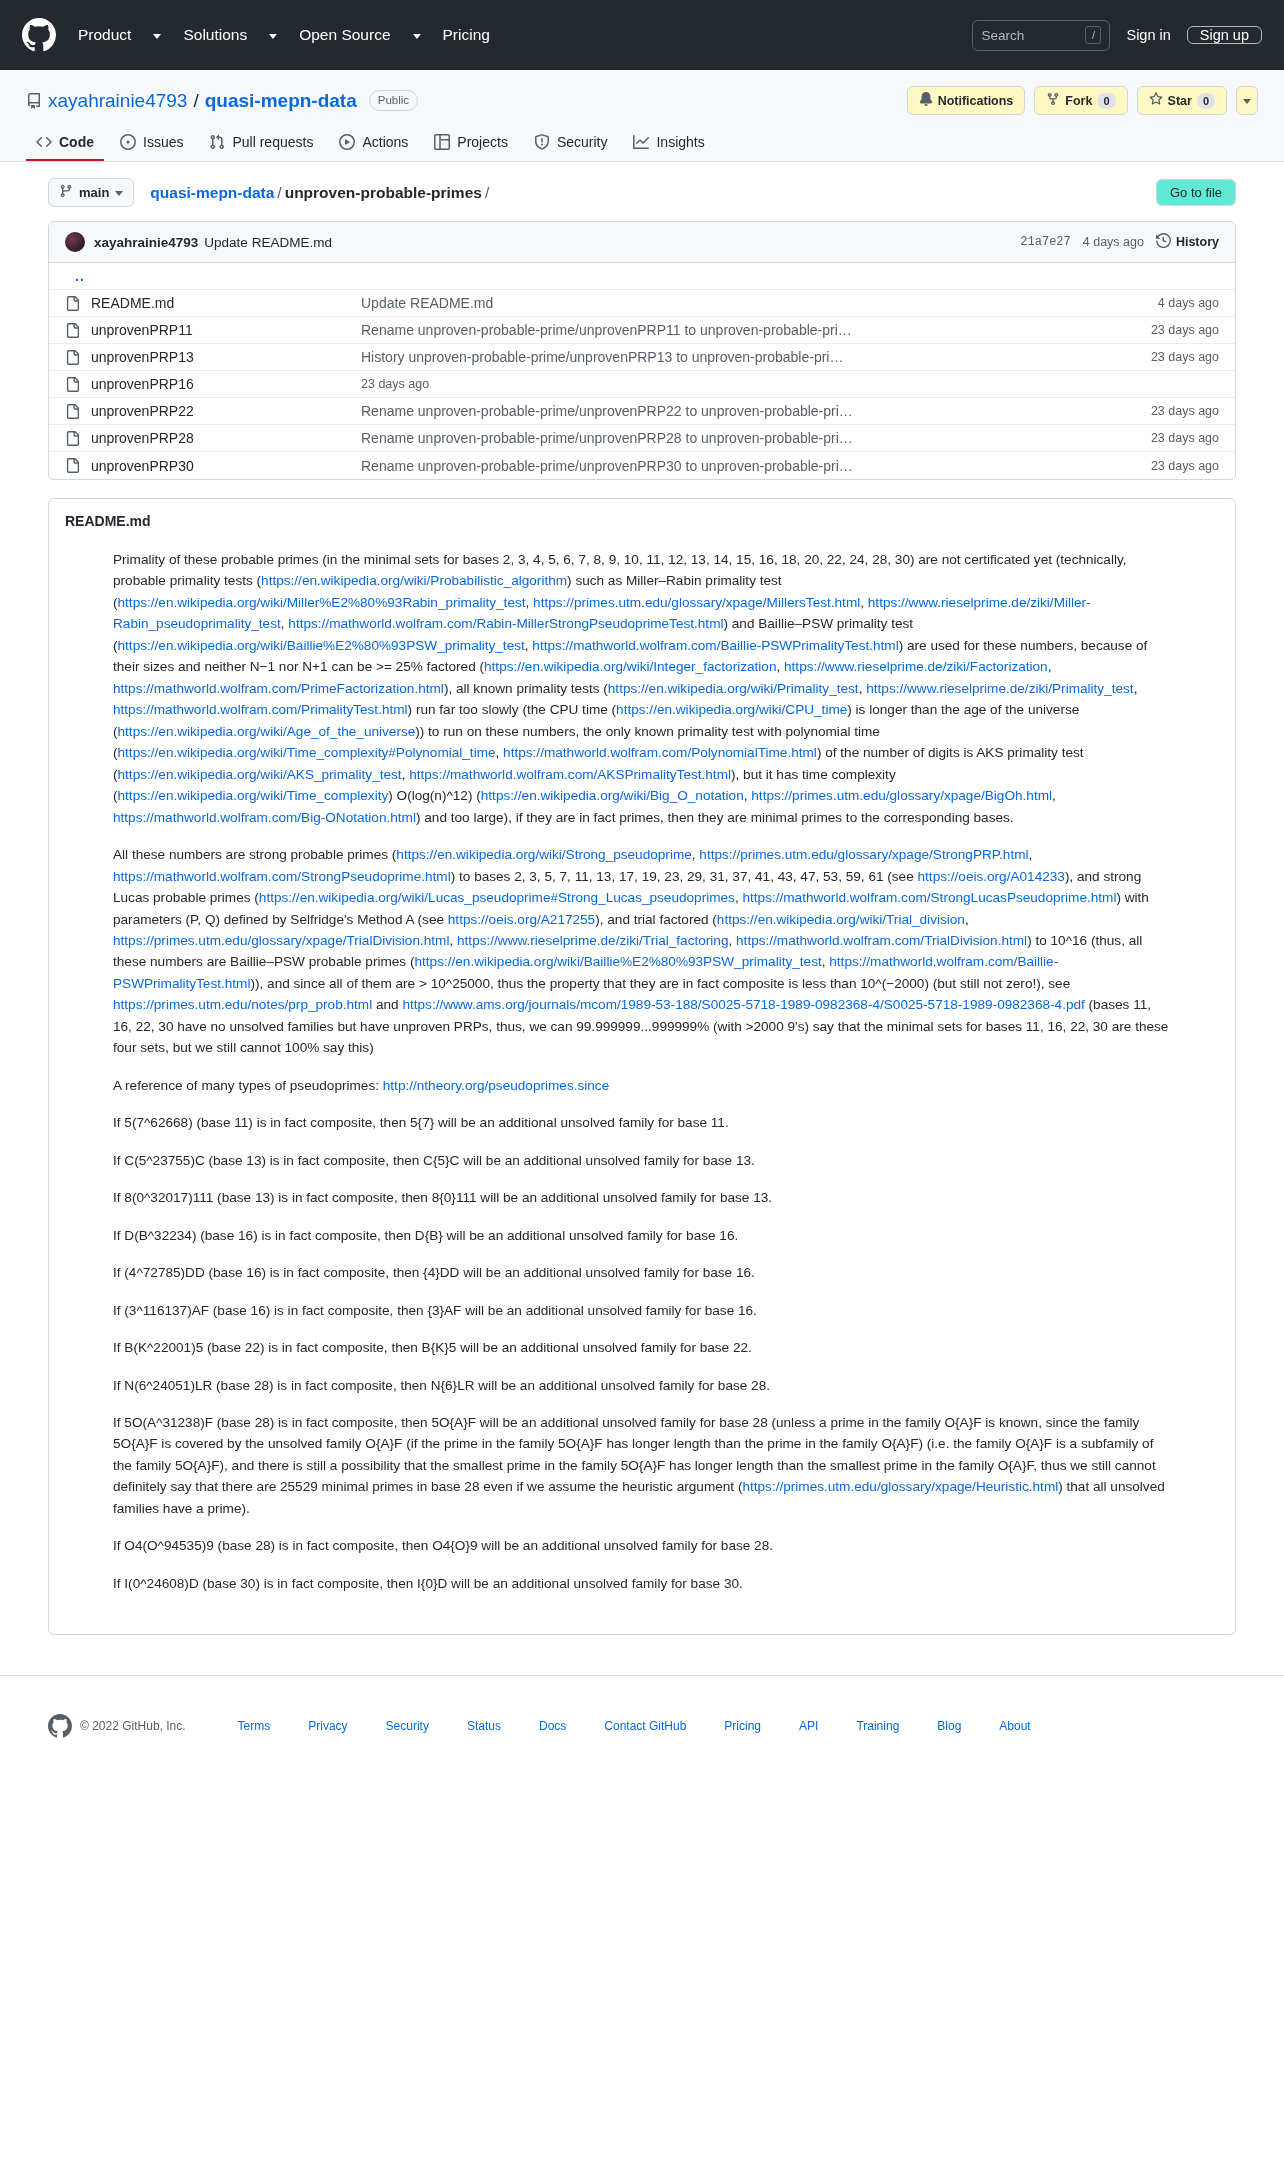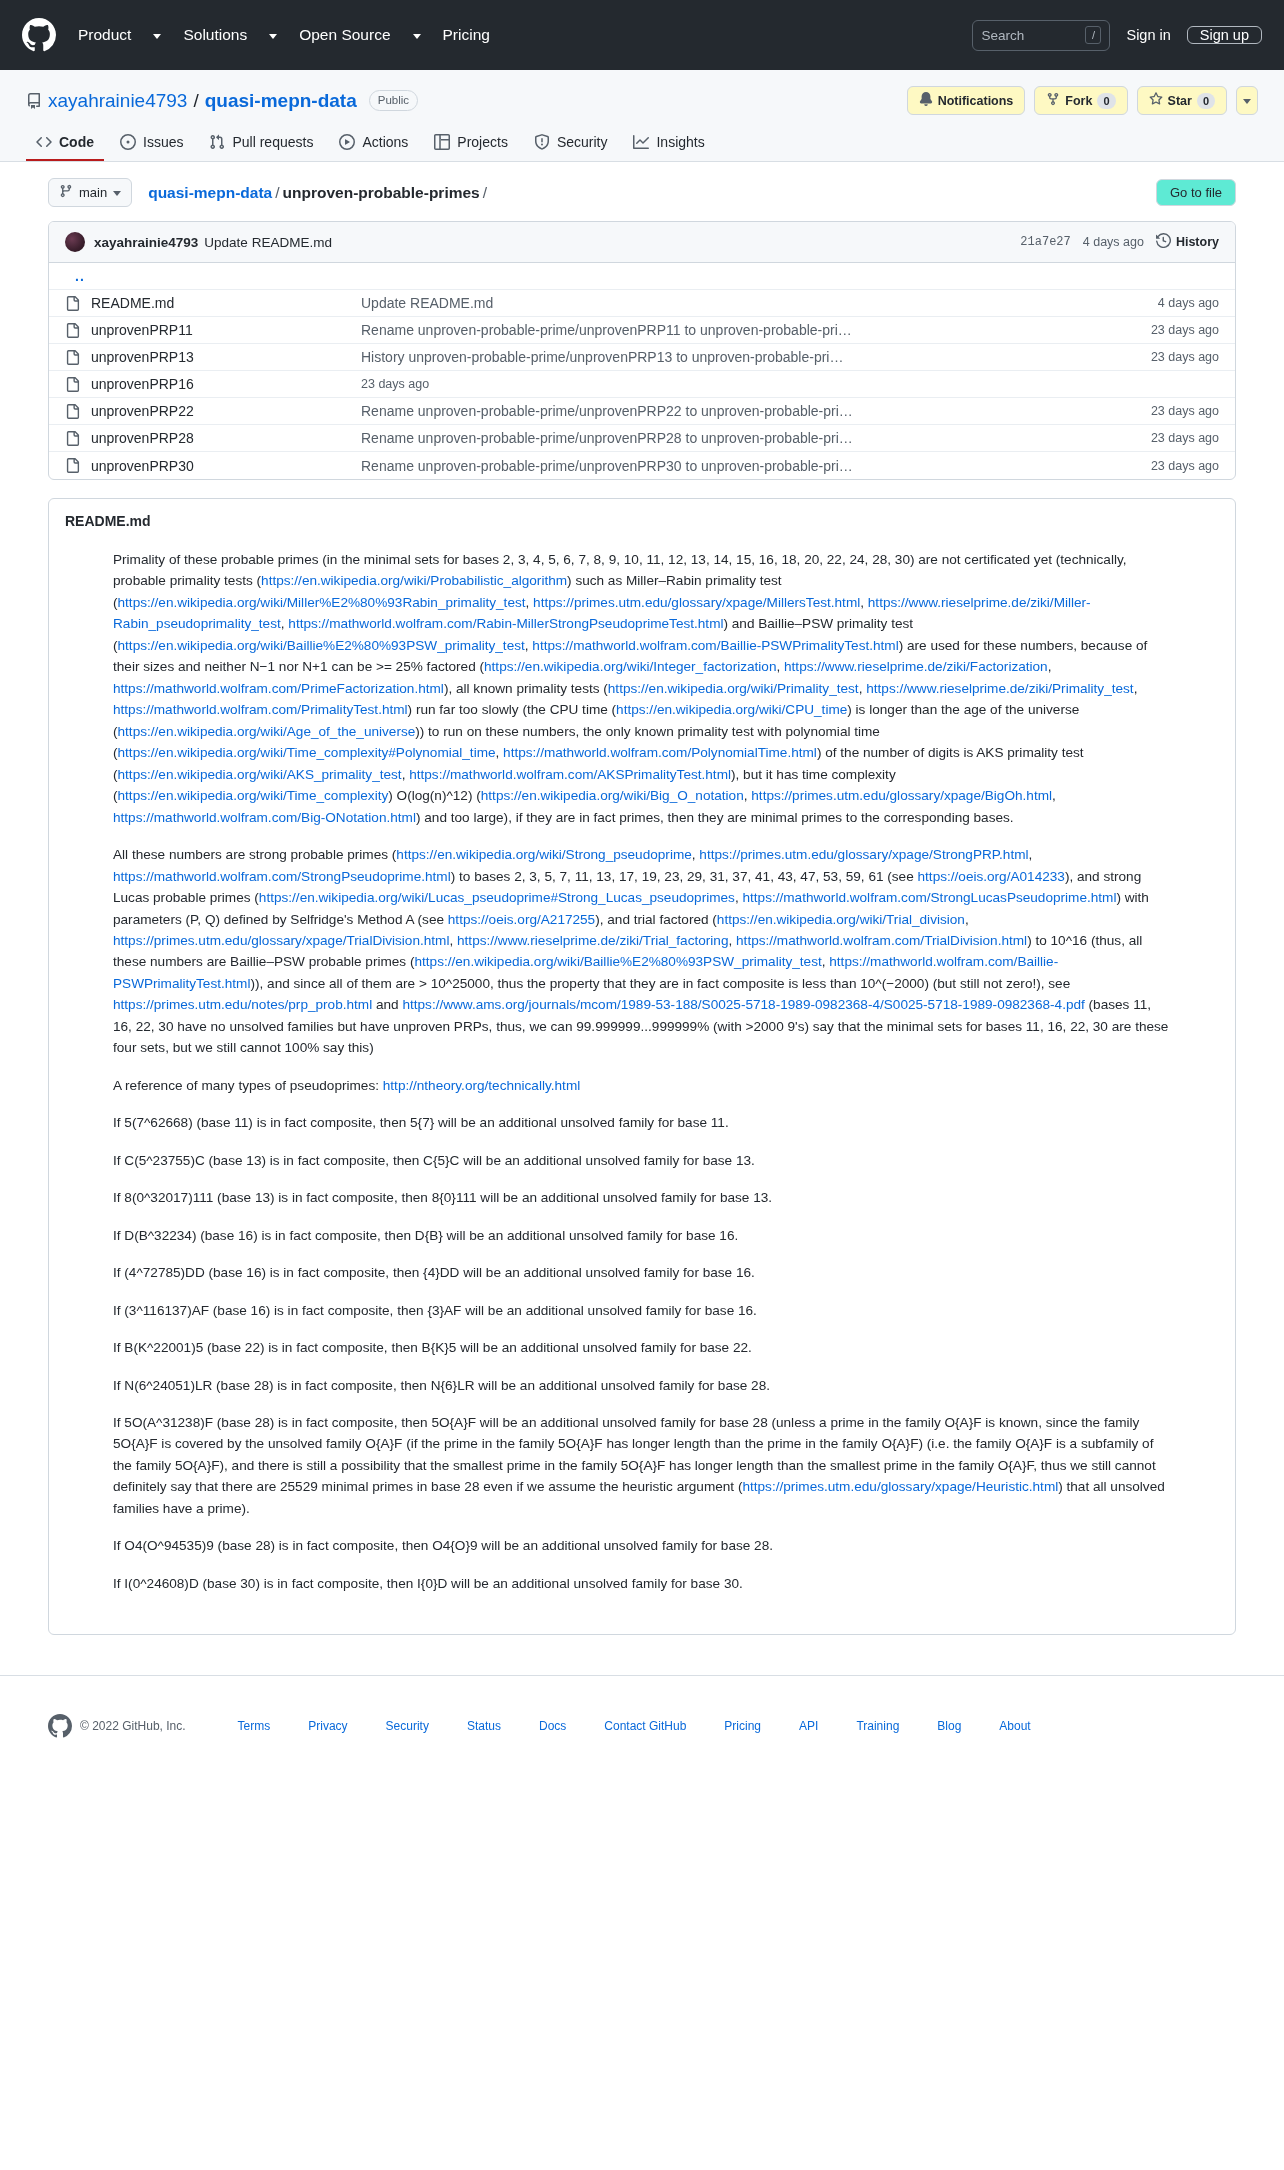--- a/index.html
+++ b/index.html
@@ -117,21 +117,21 @@
     display: flex; align-items: center;
     padding: 16px 0 14px 0;
   }
   .branch-btn {
     display: flex; align-items: center; gap: 6px;
     border: 1px solid #d0d7de; border-radius: 6px;
     background: #f6f8fa;
     padding: 5px 10px; font-size: 13px; font-weight: bold;
     color: #24292f; cursor: pointer;
   }
-  .branch-btn .bn { font-weight: normal; }
+  .branch-btn .bn { font-weight: bold; }
   .breadcrumb { margin-left: 16px; font-size: 15.5px; display:flex; align-items:center; gap:3px; flex-wrap: wrap;}
   .bc-link { color: #0969da; font-weight: bold; cursor: pointer; }
   .bc-cur { color: #24292f; font-weight: bold; }
   .bc-slash { color: #57606a; font-weight: normal; }
   .gotofile {
     margin-left: auto;
     border: 1px solid #d0d7de; border-radius: 6px;
     background: #5eead4; padding: 5px 13px;
     font-size: 13px; color: #24292f; cursor: pointer;
   }
@@ -452,21 +452,21 @@
       <span class="fmsg">Rename unproven-probable-prime/unprovenPRP30 to unproven-probable-pri…</span>
       <span class="fage">23 days ago</span>
     </div>
   </div>
 
   <div class="readme">
     <div class="readme-head">README.md</div>
     <div class="readme-body" id="readme-body">
         <p><span>Primality of these probable primes (in the minimal sets for bases 2, 3, 4, 5, 6, 7, 8, 9, 10, 11, 12, 13, 14, 15, 16, 18, 20, 22, 24, 28, 30) are not certificated yet (technically, probable primality tests (</span><a>https://en.wikipedia.org/wiki/Probabilistic_algorithm</a><span>) such as Miller–Rabin primality test (</span><a>https://en.wikipedia.org/wiki/Miller%E2%80%93Rabin_primality_test</a><span>, </span><a>https://primes.utm.edu/glossary/xpage/MillersTest.html</a><span>, </span><a>https://www.rieselprime.de/ziki/Miller-Rabin_pseudoprimality_test</a><span>, </span><a>https://mathworld.wolfram.com/Rabin-MillerStrongPseudoprimeTest.html</a><span>) and Baillie–PSW primality test (</span><a>https://en.wikipedia.org/wiki/Baillie%E2%80%93PSW_primality_test</a><span>, </span><a>https://mathworld.wolfram.com/Baillie-PSWPrimalityTest.html</a><span>) are used for these numbers, because of their sizes and neither N−1 nor N+1 can be &gt;= 25% factored (</span><a>https://en.wikipedia.org/wiki/Integer_factorization</a><span>, </span><a>https://www.rieselprime.de/ziki/Factorization</a><span>, </span><a>https://mathworld.wolfram.com/PrimeFactorization.html</a><span>), all known primality tests (</span><a>https://en.wikipedia.org/wiki/Primality_test</a><span>, </span><a>https://www.rieselprime.de/ziki/Primality_test</a><span>, </span><a>https://mathworld.wolfram.com/PrimalityTest.html</a><span>) run far too slowly (the CPU time (</span><a>https://en.wikipedia.org/wiki/CPU_time</a><span>) is longer than the age of the universe (</span><a>https://en.wikipedia.org/wiki/Age_of_the_universe</a><span>)) to run on these numbers, the only known primality test with polynomial time (</span><a>https://en.wikipedia.org/wiki/Time_complexity#Polynomial_time</a><span>, </span><a>https://mathworld.wolfram.com/PolynomialTime.html</a><span>) of the number of digits is AKS primality test (</span><a>https://en.wikipedia.org/wiki/AKS_primality_test</a><span>, </span><a>https://mathworld.wolfram.com/AKSPrimalityTest.html</a><span>), but it has time complexity (</span><a>https://en.wikipedia.org/wiki/Time_complexity</a><span>) O(log(n)^12) (</span><a>https://en.wikipedia.org/wiki/Big_O_notation</a><span>, </span><a>https://primes.utm.edu/glossary/xpage/BigOh.html</a><span>, </span><a>https://mathworld.wolfram.com/Big-ONotation.html</a><span>) and too large), if they are in fact primes, then they are minimal primes to the corresponding bases.</span></p>
         <p><span>All these numbers are strong probable primes (</span><a>https://en.wikipedia.org/wiki/Strong_pseudoprime</a><span>, </span><a>https://primes.utm.edu/glossary/xpage/StrongPRP.html</a><span>, </span><a>https://mathworld.wolfram.com/StrongPseudoprime.html</a><span>) to bases 2, 3, 5, 7, 11, 13, 17, 19, 23, 29, 31, 37, 41, 43, 47, 53, 59, 61 (see </span><a>https://oeis.org/A014233</a><span>), and strong Lucas probable primes (</span><a>https://en.wikipedia.org/wiki/Lucas_pseudoprime#Strong_Lucas_pseudoprimes</a><span>, </span><a>https://mathworld.wolfram.com/StrongLucasPseudoprime.html</a><span>) with parameters (P, Q) defined by Selfridge's Method A (see </span><a>https://oeis.org/A217255</a><span>), and trial factored (</span><a>https://en.wikipedia.org/wiki/Trial_division</a><span>, </span><a>https://primes.utm.edu/glossary/xpage/TrialDivision.html</a><span>, </span><a>https://www.rieselprime.de/ziki/Trial_factoring</a><span>, </span><a>https://mathworld.wolfram.com/TrialDivision.html</a><span>) to 10^16 (thus, all these numbers are Baillie–PSW probable primes (</span><a>https://en.wikipedia.org/wiki/Baillie%E2%80%93PSW_primality_test</a><span>, </span><a>https://mathworld.wolfram.com/Baillie-PSWPrimalityTest.html</a><span>)), and since all of them are &gt; 10^25000, thus the property that they are in fact composite is less than 10^(−2000) (but still not zero!), see </span><a>https://primes.utm.edu/notes/prp_prob.html</a><span> and </span><a>https://www.ams.org/journals/mcom/1989-53-188/S0025-5718-1989-0982368-4/S0025-5718-1989-0982368-4.pdf</a><span> (bases 11, 16, 22, 30 have no unsolved families but have unproven PRPs, thus, we can 99.999999...999999% (with &gt;2000 9's) say that the minimal sets for bases 11, 16, 22, 30 are these four sets, but we still cannot 100% say this)</span></p>
-        <p><span>A reference of many types of pseudoprimes: </span><a>http://ntheory.org/technically.html</a></p>
+        <p><span>A reference of many types of pseudoprimes: </span><a>http://ntheory.org/pseudoprimes.since</a></p>
         <p><span>If 5(7^62668) (base 11) is in fact composite, then 5{7} will be an additional unsolved family for base 11.</span></p>
         <p><span>If C(5^23755)C (base 13) is in fact composite, then C{5}C will be an additional unsolved family for base 13.</span></p>
         <p><span>If 8(0^32017)111 (base 13) is in fact composite, then 8{0}111 will be an additional unsolved family for base 13.</span></p>
         <p><span>If D(B^32234) (base 16) is in fact composite, then D{B} will be an additional unsolved family for base 16.</span></p>
         <p><span>If (4^72785)DD (base 16) is in fact composite, then {4}DD will be an additional unsolved family for base 16.</span></p>
         <p><span>If (3^116137)AF (base 16) is in fact composite, then {3}AF will be an additional unsolved family for base 16.</span></p>
         <p><span>If B(K^22001)5 (base 22) is in fact composite, then B{K}5 will be an additional unsolved family for base 22.</span></p>
         <p><span>If N(6^24051)LR (base 28) is in fact composite, then N{6}LR will be an additional unsolved family for base 28.</span></p>
         <p><span>If 5O(A^31238)F (base 28) is in fact composite, then 5O{A}F will be an additional unsolved family for base 28 (unless a prime in the family O{A}F is known, since the family 5O{A}F is covered by the unsolved family O{A}F (if the prime in the family 5O{A}F has longer length than the prime in the family O{A}F) (i.e. the family O{A}F is a subfamily of the family 5O{A}F), and there is still a possibility that the smallest prime in the family 5O{A}F has longer length than the smallest prime in the family O{A}F, thus we still cannot definitely say that there are 25529 minimal primes in base 28 even if we assume the heuristic argument (</span><a>https://primes.utm.edu/glossary/xpage/Heuristic.html</a><span>) that all unsolved families have a prime).</span></p>
         <p><span>If O4(O^94535)9 (base 28) is in fact composite, then O4{O}9 will be an additional unsolved family for base 28.</span></p>

